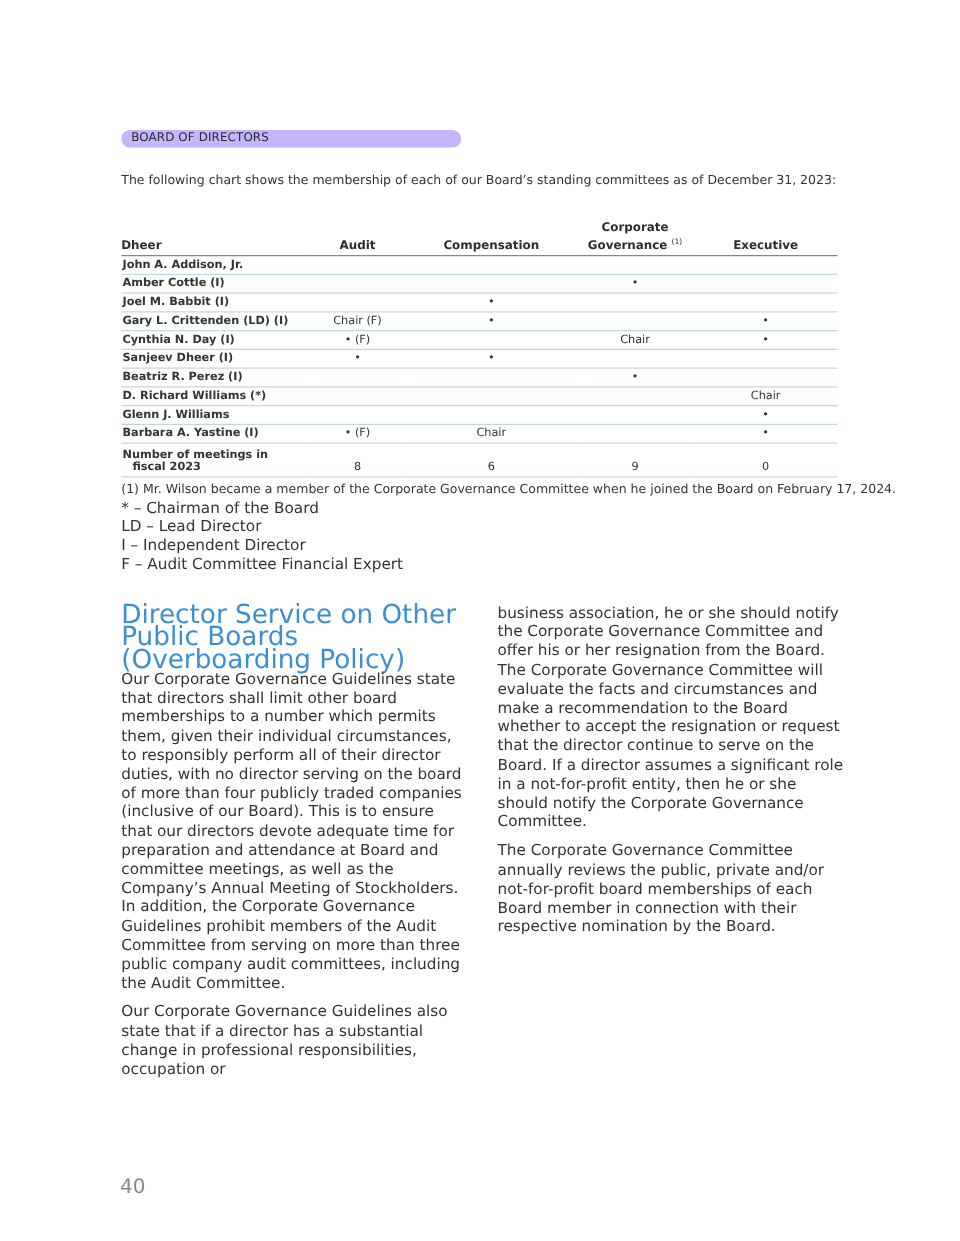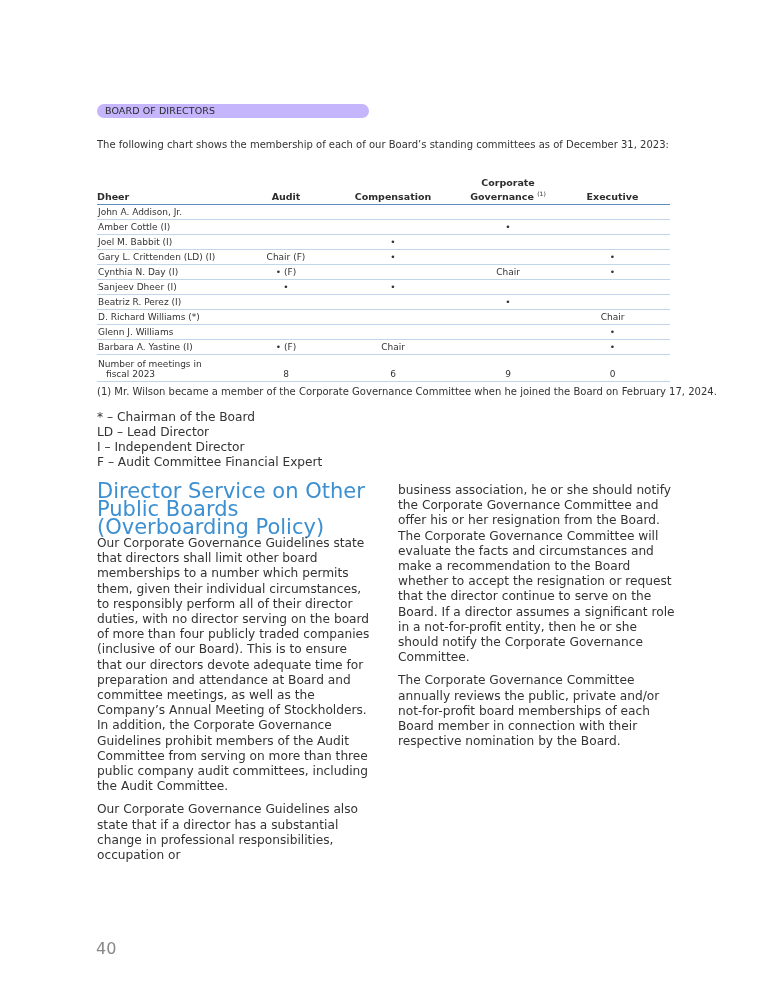--- a/index.html
+++ b/index.html
@@ -25,28 +25,28 @@
     font-weight: bold; font-size: 9.5px; color: #2d2d2d; text-align: center;
     vertical-align: bottom; padding: 0 0 2px 0; line-height: 11px;
     border-bottom: 1.5px solid #5b8fc4;
   }
   table.committees th.name { text-align: left; }
   table.committees th sup { font-size: 6px; font-weight: normal; }
   table.committees td {
     height: 14px; padding: 0; line-height: 14px; text-align: center;
     border-bottom: 1px solid #c3d5e8;
   }
-  table.committees td.name { text-align: left; padding-left: 1px; }
+  table.committees td.name { text-align: left; padding-left: 1px; font-weight: bold; }
   table.committees tr.meetings td { height: 24px; vertical-align: bottom; padding-bottom: 2px; line-height: 10px; }
   table.committees tr.meetings td.name { padding-left: 1px; }
   .footnote {
     position: absolute; left: 97px; top: 386px; font-size: 10px; color: #333; line-height: 12px;
   }
   .legend {
-    position: absolute; left: 97px; top: 410px; font-size: 12.2px; color: #333; line-height: 15px;
+    position: absolute; left: 97px; top: 399px; font-size: 12.2px; color: #333; line-height: 15px;
   }
   .legend div { height: 15px; }
   .col {
     position: absolute; top: 482px; width: 276px;
     font-size: 12.2px; line-height: 15.2px; color: #333;
   }
   .col.left { left: 97px; }
   .col.right { left: 398px; top: 483px; width: 280px; }
   .col h2 {
     font-size: 21px; line-height: 18px; color: #3c8fd0; font-weight: normal; margin: 0 0 0 0;

